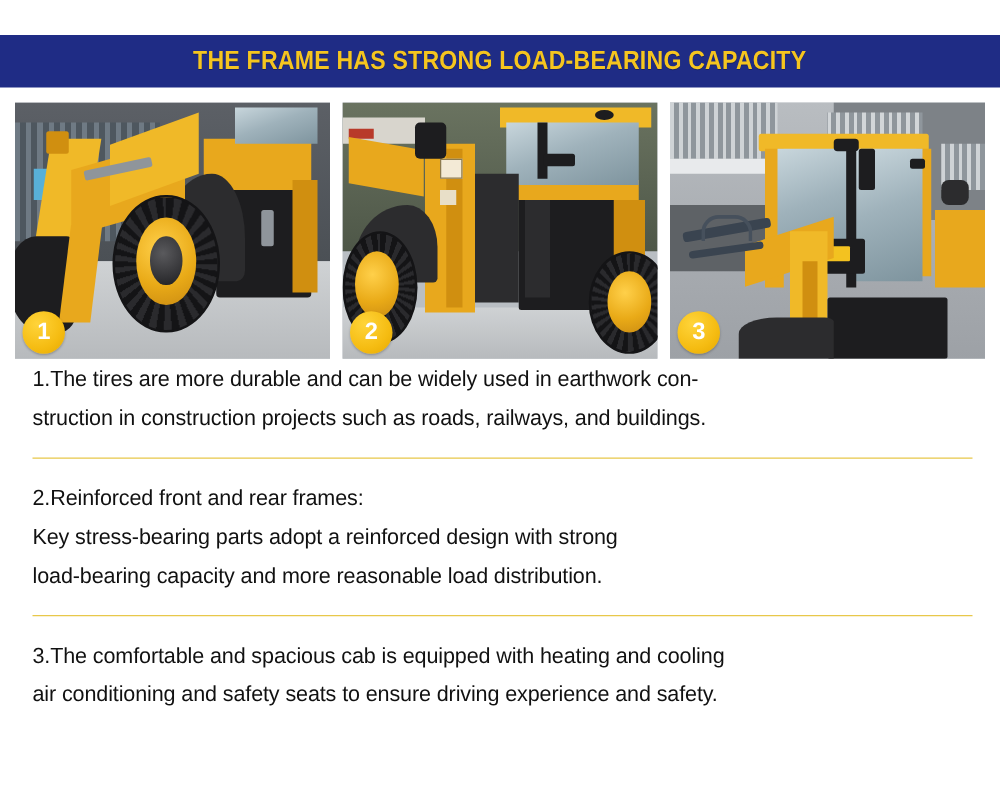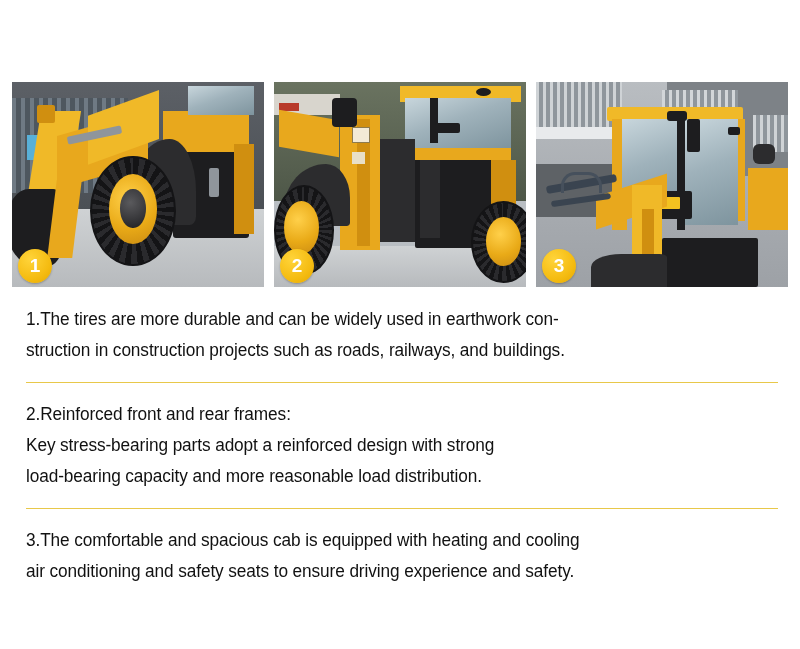--- a/index.html
+++ b/index.html
@@ -93,21 +93,21 @@
   .hub {
     position: absolute;
     border-radius: 50%;
     background: radial-gradient(circle at 40% 35%, #5a5a5d 0%, #303033 70%, #1c1c1e 100%);
   }
   .ground { background: linear-gradient(180deg, #cfd2d4 0%, #b7babd 100%); }
 
   
   .body {
     position: absolute;
-    left: 26px; top: 304px;
+    left: 26px; top: 288px;
     width: 760px;
   }
   .para {
     color: #111111;
     font-size: 17.5px;
     line-height: 31px;
     letter-spacing: -0.1px;
     transform: scaleX(0.985);
     transform-origin: left center;
   }
@@ -116,20 +116,23 @@
     height: 1px;
     background: #e8c84a;
     margin: 16px 8px 16px 0;
   }
 </style>
 </head>
 <body>
 
 <div class="page">
 
+  <div class="header-bar">
+    <div class="header-title">THE FRAME HAS STRONG LOAD-BEARING CAPACITY</div>
+  </div>
 
   <div class="gallery">
 
     <div class="photo">
       <div class="scene">
         <div class="shape" style="left:0;top:0;width:100%;height:62%;background:linear-gradient(180deg,#5c6066 0%,#4b5055 100%);"></div>
         <div class="shape" style="left:0;top:8%;width:46%;height:46%;background:repeating-linear-gradient(90deg,#6f7a84 0px,#6f7a84 4px,#4e575f 4px,#4e575f 9px);"></div>
         <div class="shape" style="left:6%;top:26%;width:5%;height:12%;background:#58b0d8;"></div>
         <div class="shape" style="left:14%;top:24%;width:3%;height:16%;background:#c06a3e;"></div>
         <div class="shape ground" style="left:0;top:62%;width:100%;height:38%;"></div>

